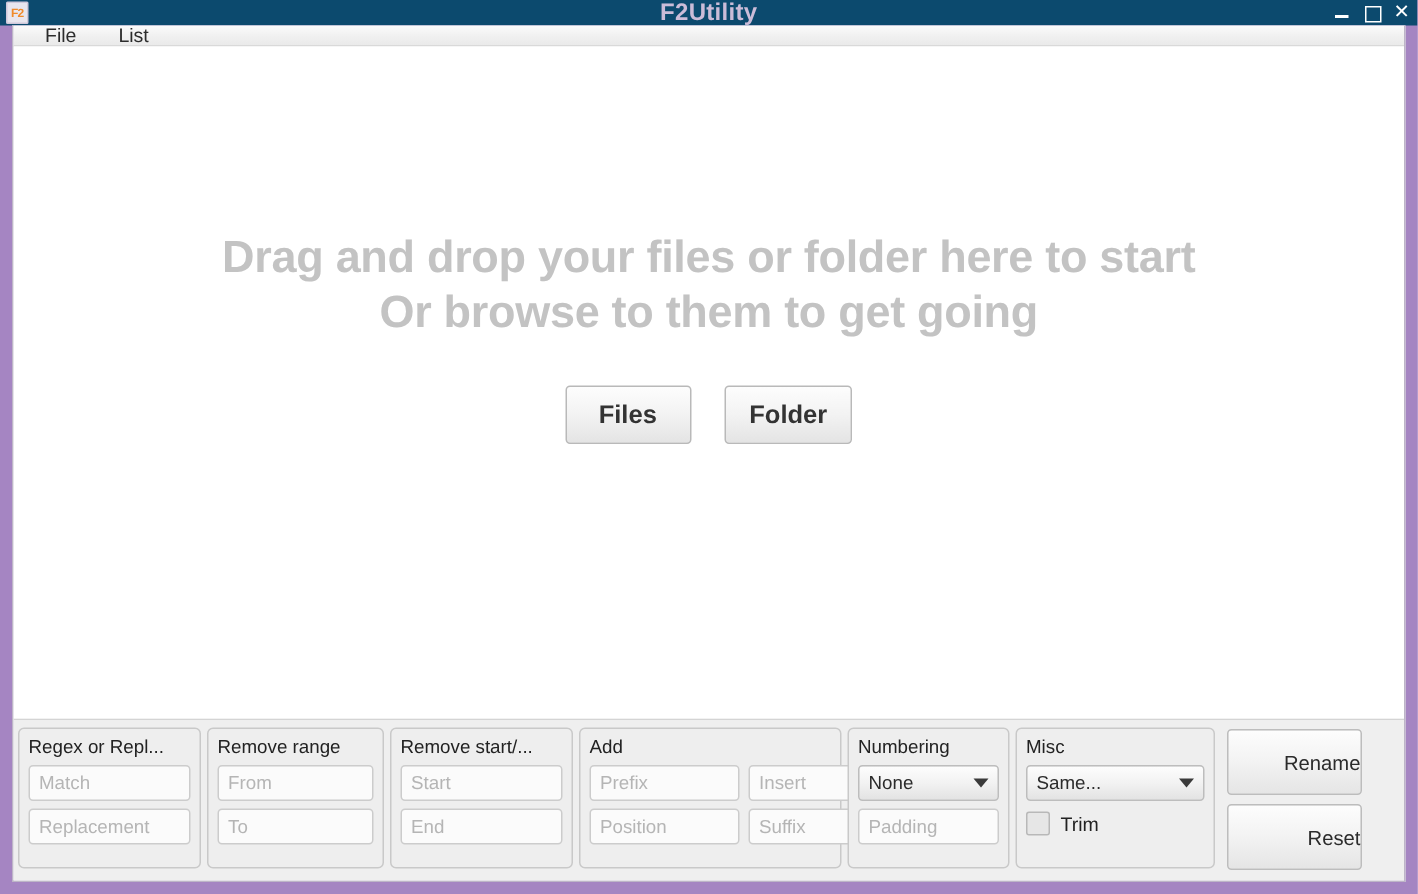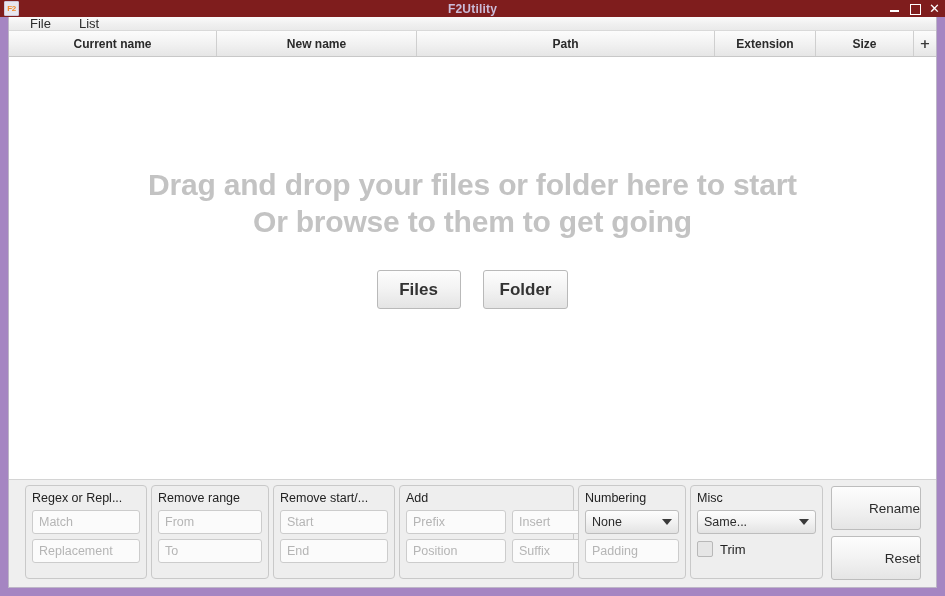--- a/index.html
+++ b/index.html
@@ -17,21 +17,21 @@
     width: 945px;
     height: 596px;
     background: #a585c2;
   }
 
   
   #titlebar {
     position: absolute;
     left: 0; top: 0;
     width: 945px; height: 17px;
-    background: #7f1d1d;
+    background: #0c4a6e;
     display: flex;
     align-items: center;
   }
   #app-icon {
     width: 15px; height: 15px;
     margin-left: 4px;
     background: #e8e6ee;
     border: 1px solid #cfc8da;
     border-radius: 1px;
     display: flex;
@@ -41,21 +41,21 @@
     font-weight: bold;
     color: #f08a2a;
     line-height: 1;
     letter-spacing: -0.5px;
     flex: none;
   }
   #title-text {
     position: absolute;
     left: 0; right: 0;
     text-align: center;
-    font-size: 12px;
+    font-size: 16px;
     font-weight: bold;
     color: #cbbcd8;
     letter-spacing: 0.2px;
     pointer-events: none;
   }
   #wincontrols {
     position: absolute;
     right: 5px; top: 0;
     height: 17px;
     display: flex;
@@ -189,21 +189,21 @@
     font-family: "Liberation Sans", sans-serif;
   }
 
   
   #toolbar {
     height: 108px;
     background: #efefef;
     border-top: 1px solid #d4d4d4;
     display: flex;
     align-items: flex-start;
-    padding: 5px 3px 0 16px;
+    padding: 5px 3px 0 3px;
     gap: 4px;
     flex: none;
   }
   .panel {
     background: #eeeeee;
     border: 1px solid #c9c9c9;
     border-radius: 4px;
     padding: 4px 6px 6px 6px;
     height: 94px;
     display: flex;
@@ -319,30 +319,20 @@
     </div>
   </div>
 
   <div id="window">
 
     <div id="menubar">
       <div class="menu-item">File</div>
       <div class="menu-item">List</div>
     </div>
 
-    <div id="colheader">
-      <div class="col" style="width:208px">Current name</div>
-      <div class="col" style="width:200px">New name</div>
-      <div class="col" style="width:298px">Path</div>
-      <div class="col" style="width:101px">Extension</div>
-      <div class="col" style="width:98px">Size</div>
-      <div class="col" style="width:22px">
-        <span class="plus-glyph">+</span>
-      </div>
-    </div>
 
     <div id="droparea">
       <div id="drop-text">
         <div>Drag and drop your files or folder here to start</div>
         <div>Or browse to them to get going</div>
       </div>
       <div id="browse-row">
         <button class="browse-btn">Files</button>
         <button class="browse-btn">Folder</button>
       </div>

